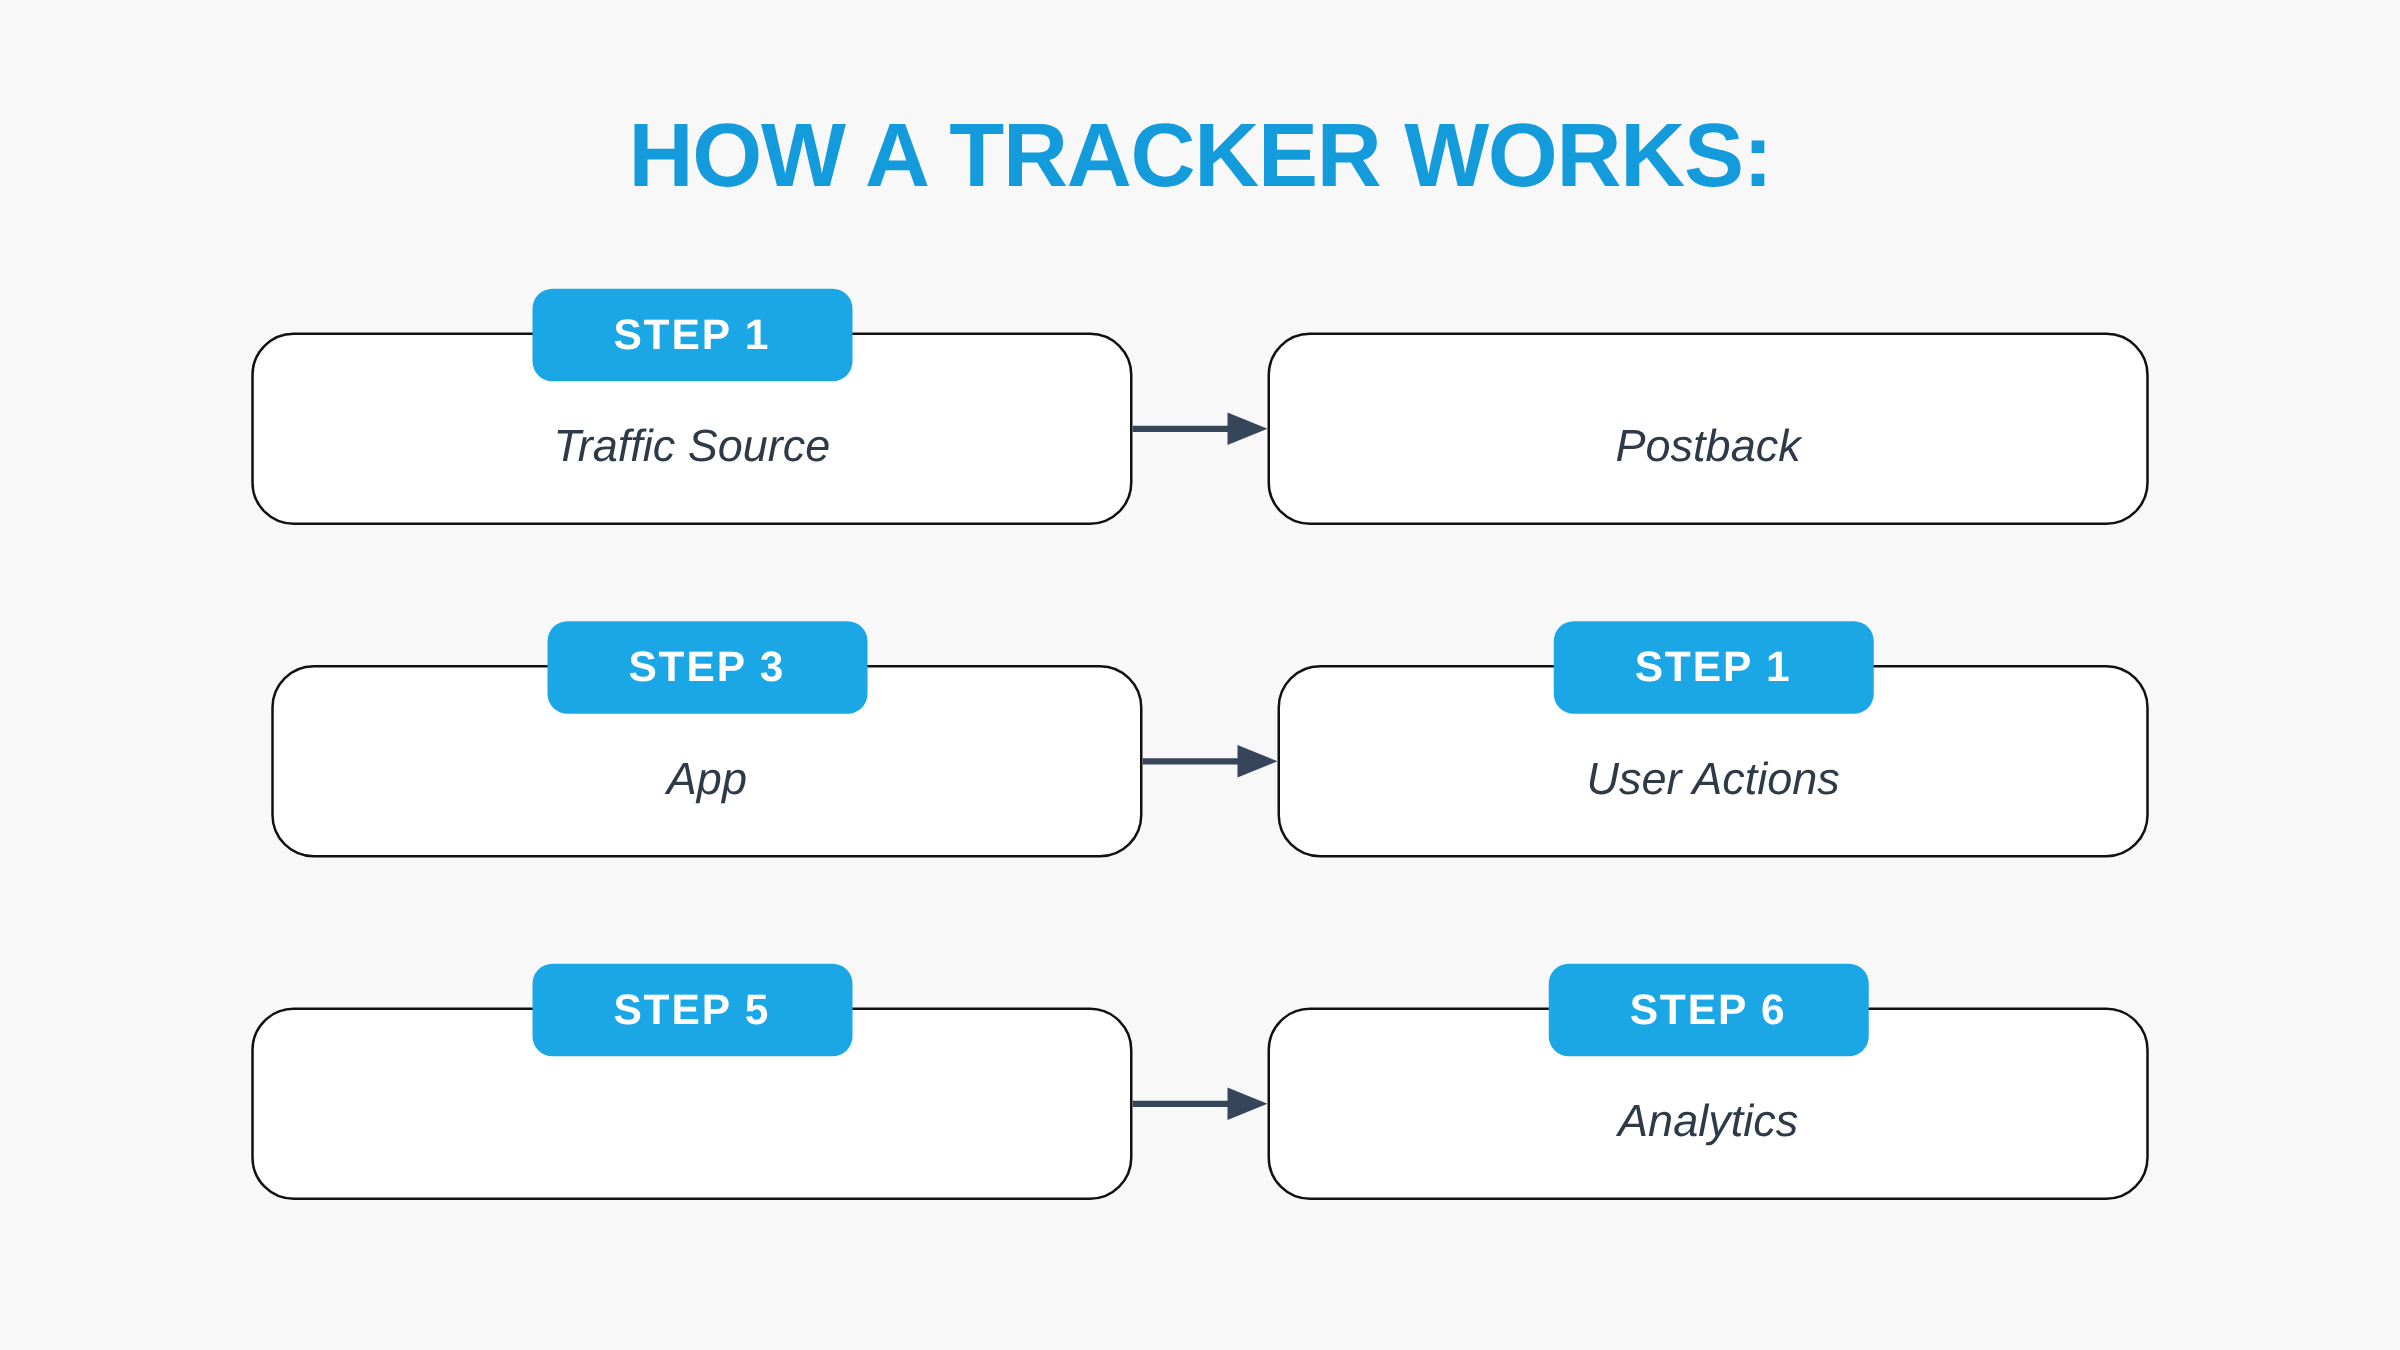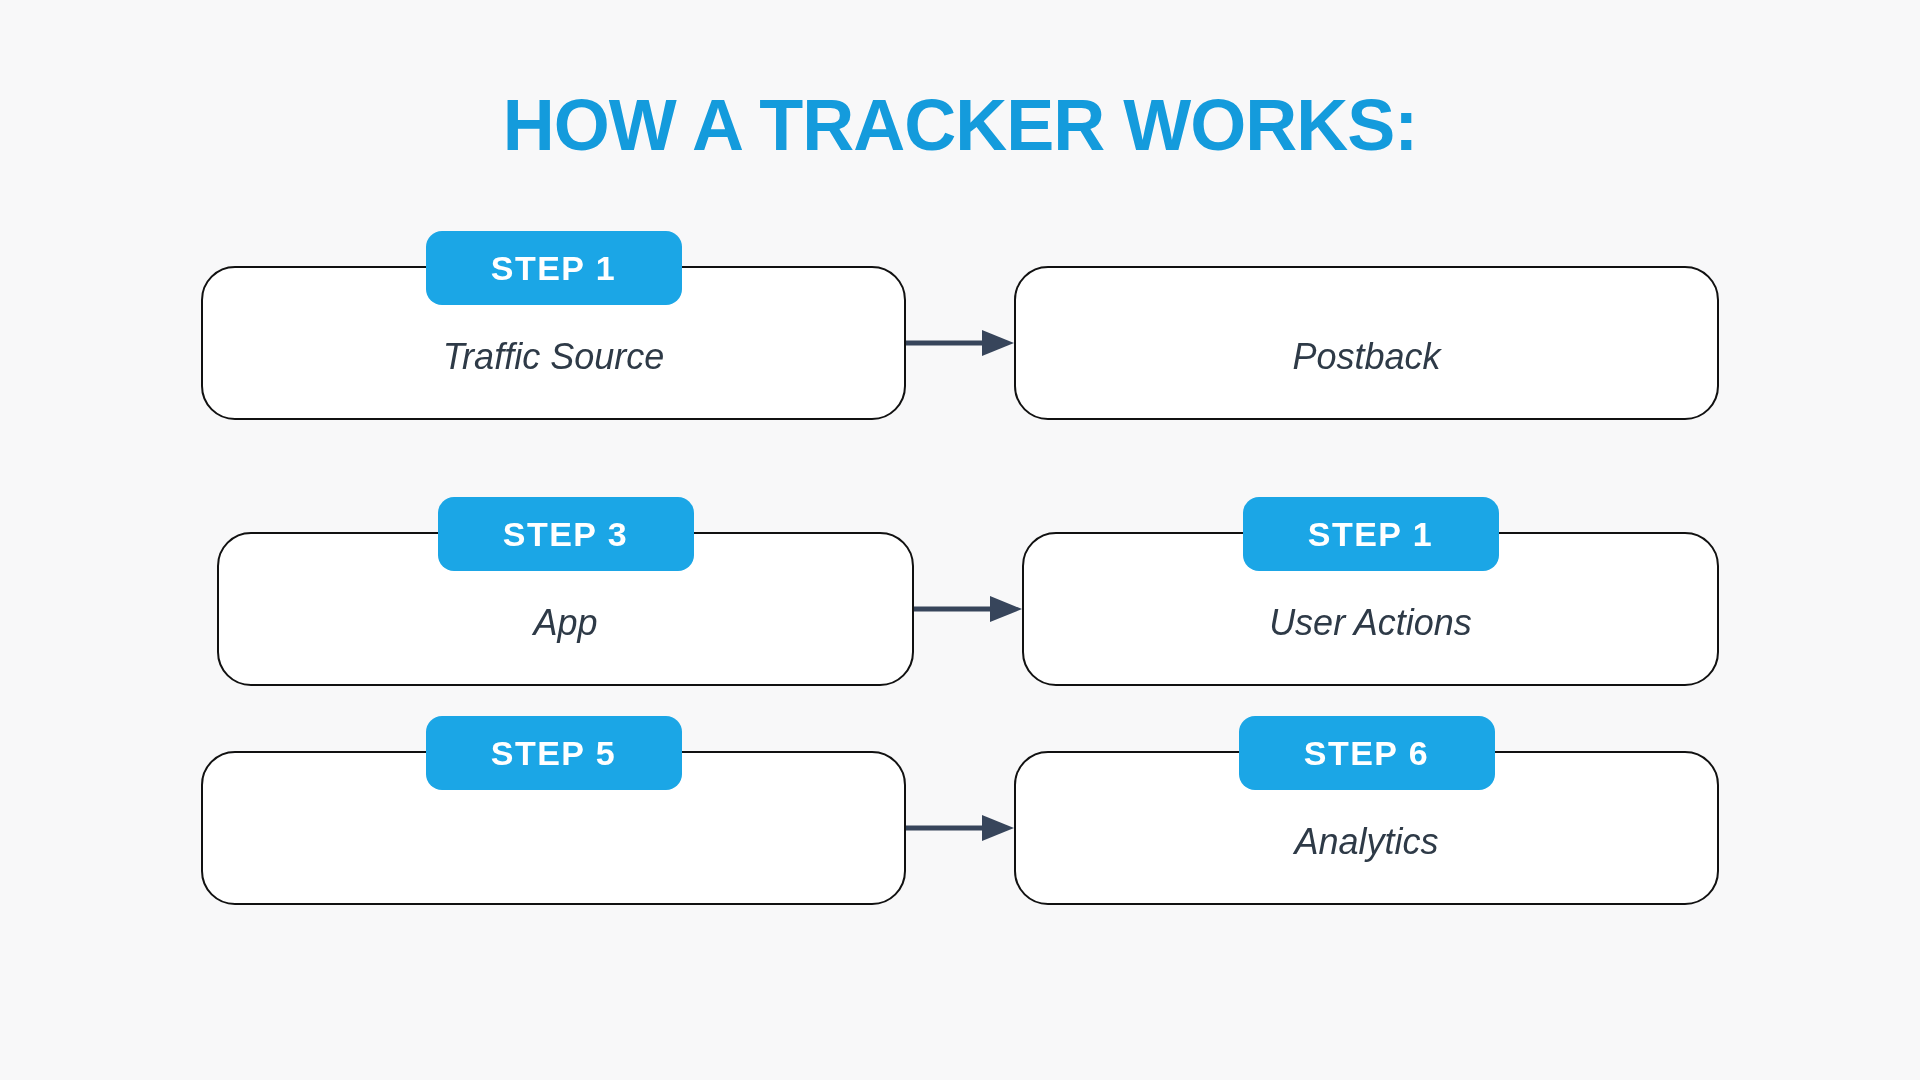--- a/index.html
+++ b/index.html
@@ -40,21 +40,21 @@
     position:absolute;
     left:201px;
     width:1518px;
     height:154px;
     display:flex;
     justify-content:flex-start;
     align-items:stretch;
   }
   .row-1{top:266px;}
   .row-2{top:532px;padding-left:16px;}
-  .row-3{top:751px;}
+  .row-3{top:806px;}
   .step-card{
     position:relative;
     width:705px;
     height:154px;
     background:var(--box_fill);
     border:2px solid var(--box_border);
     border-radius:34px;
     display:flex;
     align-items:center;
     justify-content:center;

